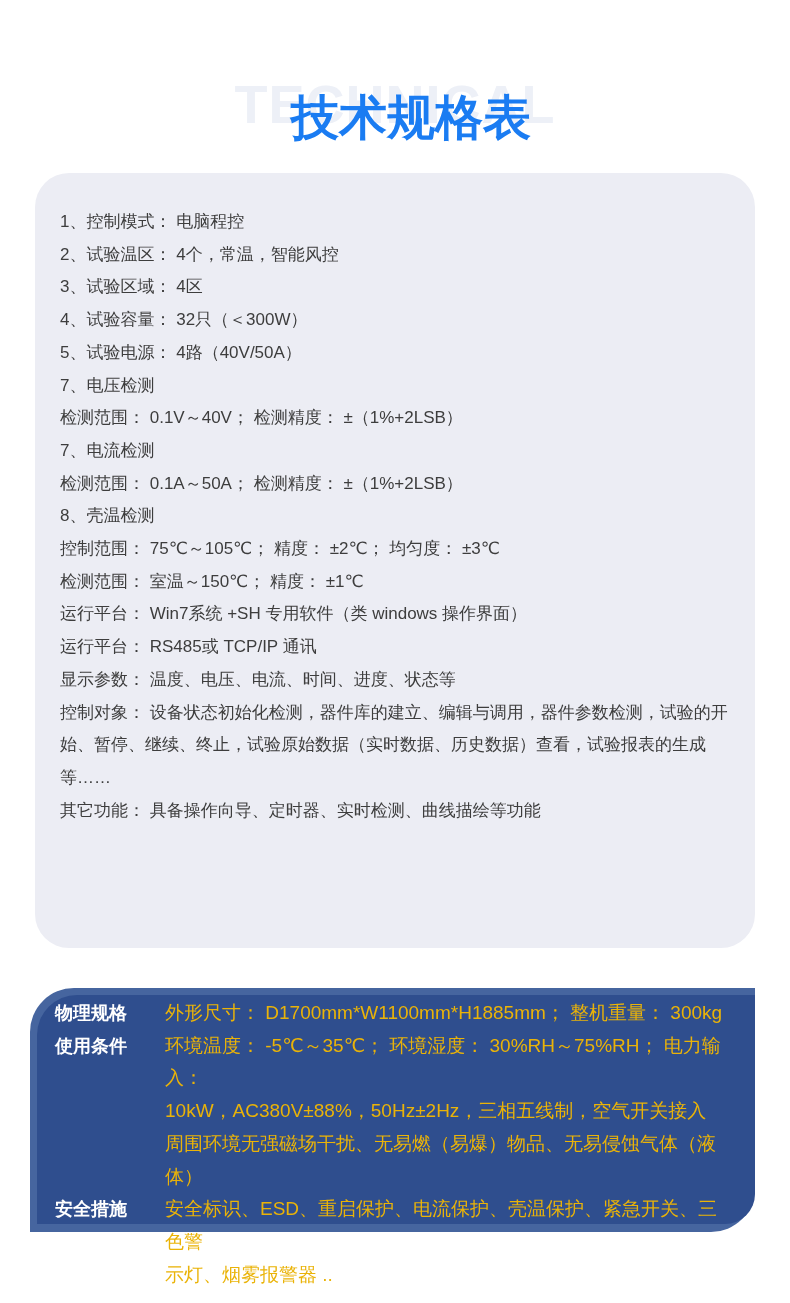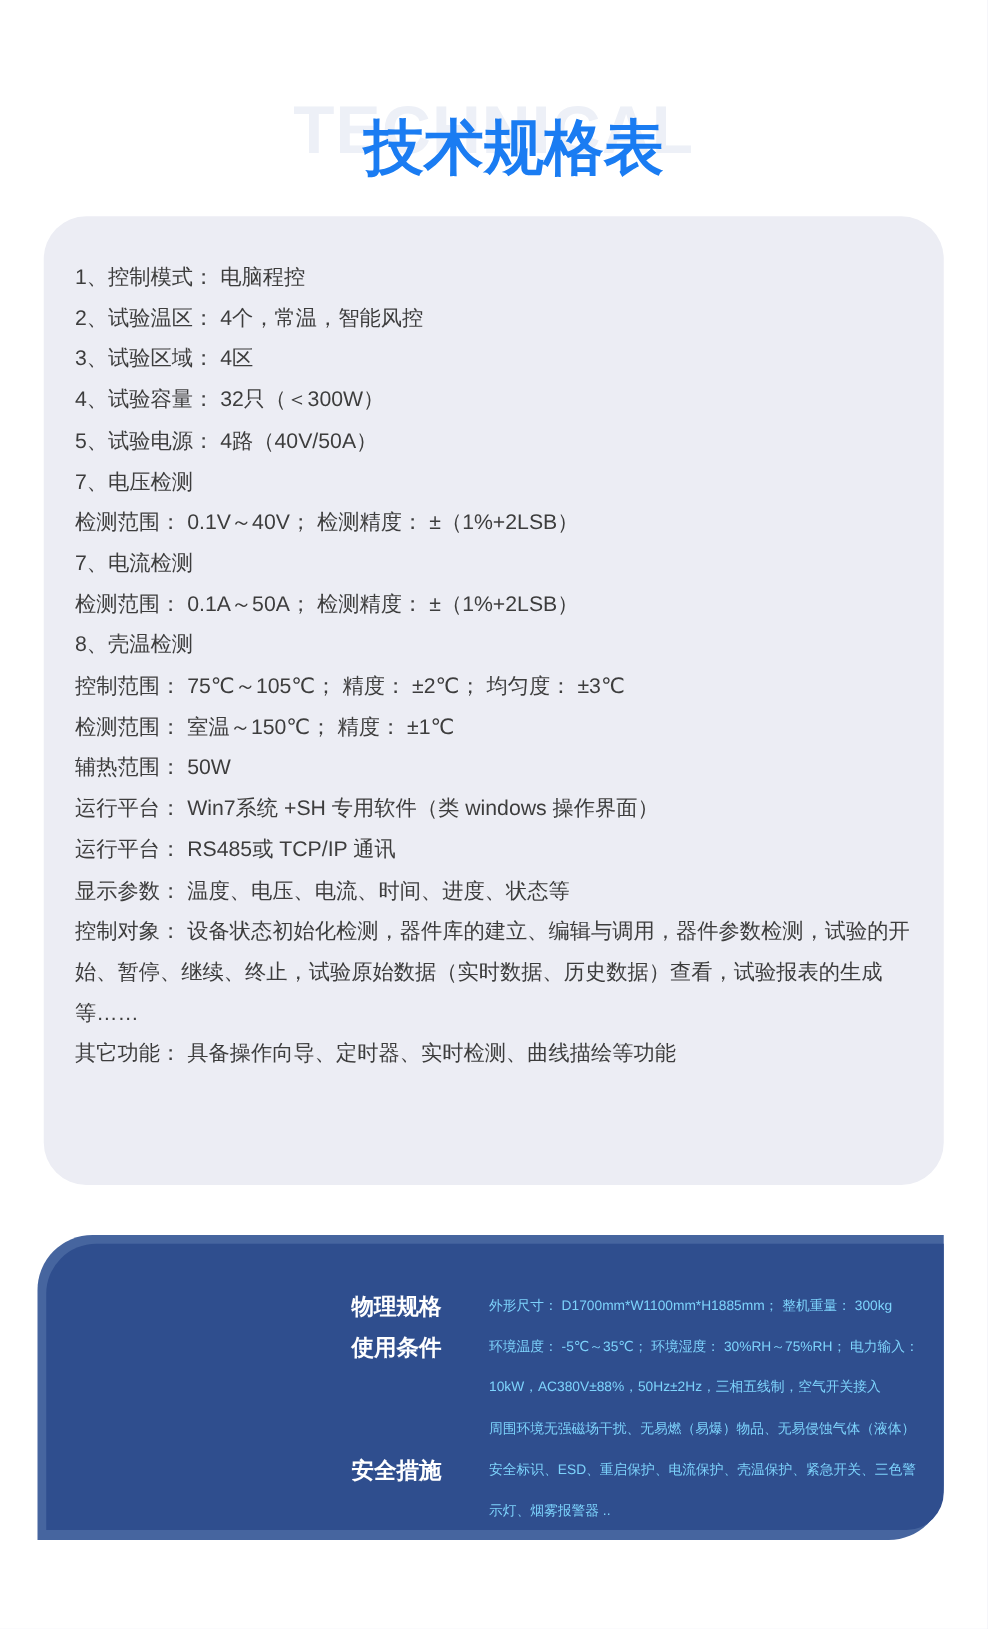--- a/index.html
+++ b/index.html
@@ -82,44 +82,43 @@
   }
   .panel-front {
     position: absolute;
     left: 7px;
     top: 7px;
     right: 0;
     bottom: 8px;
     box-sizing: border-box;
     background: var(--panel-dark);
     border-radius: 40px 0 30px 0;
-    padding: 34px 20px 0 18px;
+    padding: 2px 20px 0 18px;
     display: flex;
     flex-direction: column;
-    align-items: flex-end;
   }
   .panel-row {
     display: flex;
     align-items: flex-start;
   }
   .panel-label {
     width: 110px;
     flex-shrink: 0;
     font-size: 18px;
     font-weight: bold;
     color: #ffffff;
     line-height: 32.7px;
   }
   .panel-content {
     flex: 1;
     min-width: 0;
   }
   .panel-line {
-    font-size: 11px;
-    color: #7dd3fc;
+    font-size: 19px;
+    color: #eab308;
     line-height: 32.7px;
   }
 </style>
 </head>
 <body style="--title-blue: #1A7CF2; --watermark-color: #EDF0F7; --card-bg: #ECEDF4; --panel-dark: #2F4E8E; --panel-light: #46659F; --text-dark: #3D3D3D;">
 
 <div class="header">
   <div class="watermark">TECHNICAL</div>
   <h1 class="page-title">技术规格表</h1>
 </div>
@@ -131,21 +130,20 @@
       <p class="spec-line">3、试验区域： 4区</p>
       <p class="spec-line">4、试验容量： 32只（＜300W）</p>
       <p class="spec-line">5、试验电源： 4路（40V/50A）</p>
       <p class="spec-line">7、电压检测</p>
       <p class="spec-line">检测范围： 0.1V～40V； 检测精度： ±（1%+2LSB）</p>
       <p class="spec-line">7、电流检测</p>
       <p class="spec-line">检测范围： 0.1A～50A； 检测精度： ±（1%+2LSB）</p>
       <p class="spec-line">8、壳温检测</p>
       <p class="spec-line">控制范围： 75℃～105℃； 精度： ±2℃； 均匀度： ±3℃</p>
       <p class="spec-line">检测范围： 室温～150℃； 精度： ±1℃</p>
-      <p class="spec-line">辅热范围： 50W</p>
       <p class="spec-line">运行平台： Win7系统 +SH 专用软件（类 windows 操作界面）</p>
       <p class="spec-line">运行平台： RS485或 TCP/IP 通讯</p>
       <p class="spec-line">显示参数： 温度、电压、电流、时间、进度、状态等</p>
       <p class="spec-line">控制对象： 设备状态初始化检测，器件库的建立、编辑与调用，器件参数检测，试验的开始、暂停、继续、终止，试验原始数据（实时数据、历史数据）查看，试验报表的生成等……</p>
       <p class="spec-line">其它功能： 具备操作向导、定时器、实时检测、曲线描绘等功能</p>
     </div>
 </div>
 
 <div class="info-panel">
   <div class="panel-back"></div>

